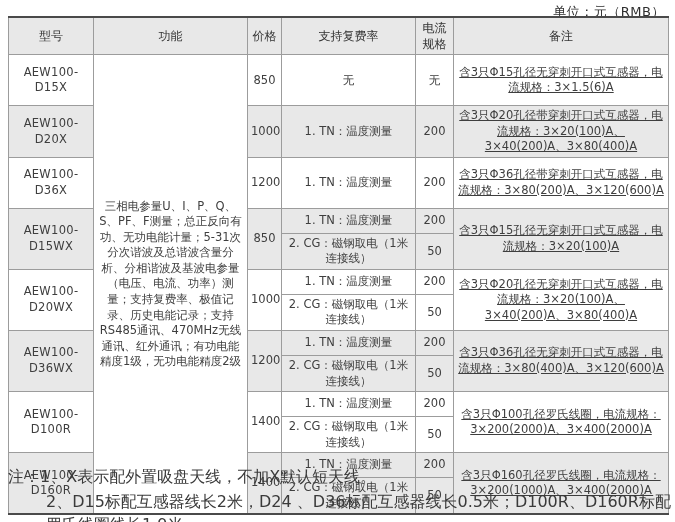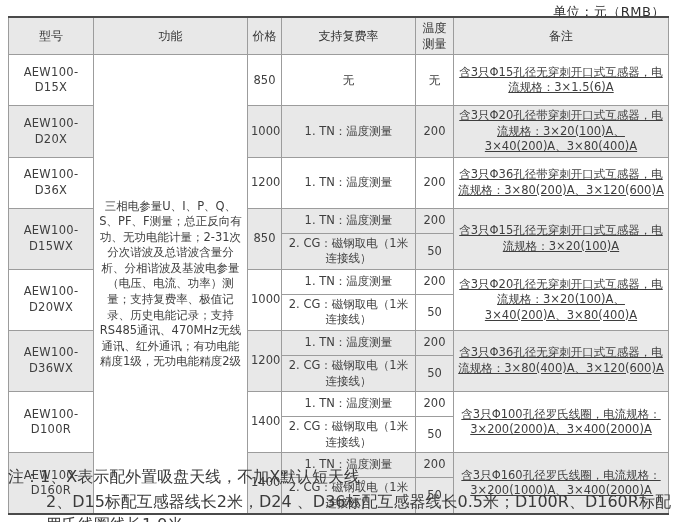--- a/index.html
+++ b/index.html
@@ -96,29 +96,29 @@
       <col style="width:134px">
         <col style="width:38px">
         <col style="width:215px">
     </colgroup>
     <thead>
       <tr>
         <th>型号</th>
         <th>功能</th>
         <th>价格</th>
         <th>支持复费率</th>
-        <th>温度测量</th>
+        <th>电流规格</th>
         <th>备注</th>
       </tr>
     </thead>
     <tbody>
 
       <tr class="r-single">
         <td class="model-cell">AEW100-D15X</td>
-        <td class="func-cell" rowspan="13">三相电参量U、I、P、Q、S、PF、F测量；总正反向有功、无功电能计量；2-31次分次谐波及总谐波含量分析、分相谐波及基波电参量（电压、电流、功率）测量；支持复费率、极值记录、历史电能记录；支持RS485通讯、470MHz无线通讯、红外通讯；有功电能精度1级，无功电能精度2级</td>
+        <td class="func-cell" rowspan="13">三相电参量U、I、P、Q、S、PF、F测量；总正反向有功、无功电能计量；5-31次分次谐波及总谐波含量分析、分相谐波及基波电参量（电压、电流、功率）测量；支持复费率、极值记录、历史电能记录；支持RS485通讯、470MHz无线通讯、红外通讯；有功电能精度1级，无功电能精度2级</td>
         <td class="price-cell">850</td>
         <td class="aux-cell">无</td>
         <td class="module-cell">无</td>
         <td class="remark-cell">含3只Φ15孔径无穿刺开口式互感器，电流规格：3×1.5(6)A</td>
       </tr>
 
       <tr class="r-single shade">
         <td class="model-cell">AEW100-D20X</td>
         <td class="price-cell">1000</td>
         <td class="aux-cell">1. TN：温度测量</td>

